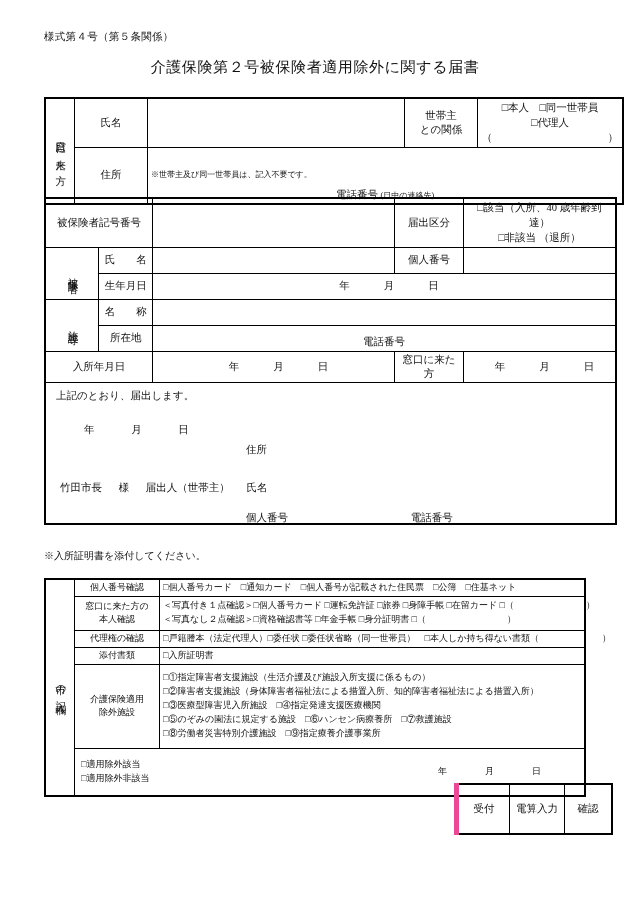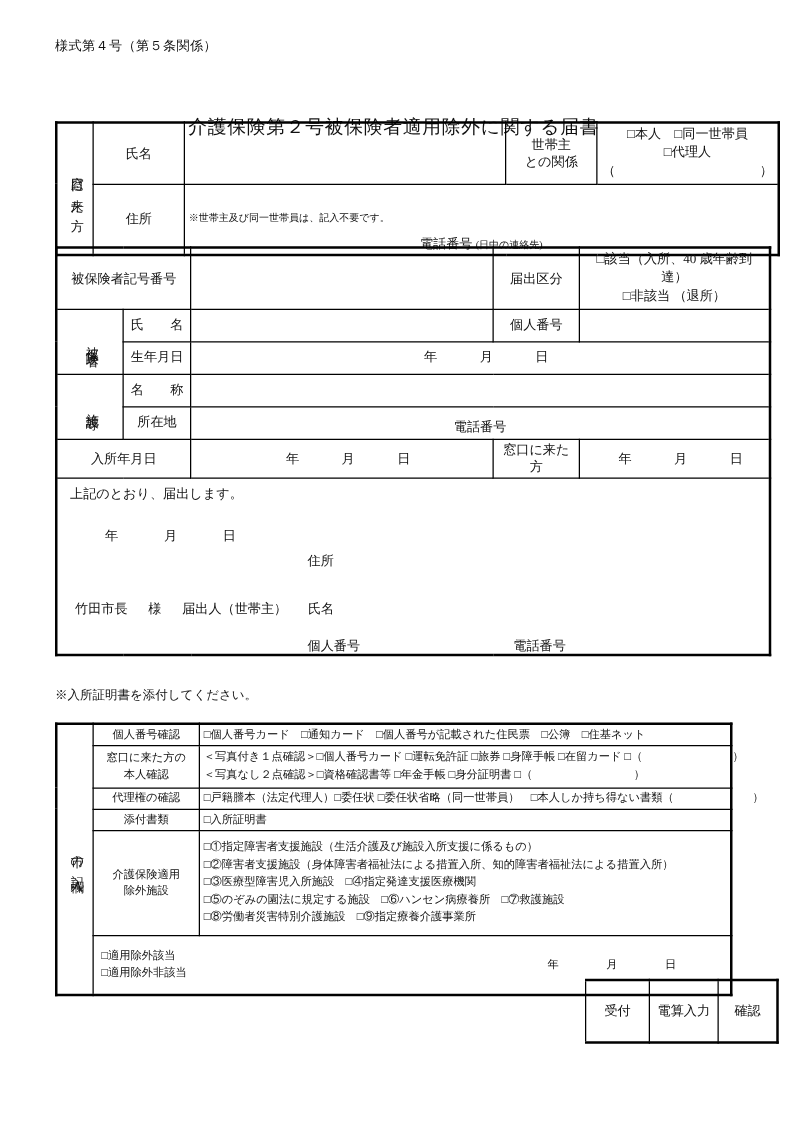--- a/index.html
+++ b/index.html
@@ -8,21 +8,21 @@
     font-family:"Liberation Serif","DejaVu Serif",serif;
     color:#111;
     position:relative;
     overflow:hidden;
   }
   .page{position:relative;width:630px;height:903px;}
 
   
   .form-no{position:absolute;left:44px;top:30px;font-size:10.5px;letter-spacing:.3px;}
   .doc-title{position:absolute;left:0;top:58px;width:630px;text-align:center;
-             font-size:15px;letter-spacing:.6px;margin-top:34px;}
+             font-size:15px;letter-spacing:.6px;}
 
   
   table{border-collapse:collapse;table-layout:fixed;}
   .tbl{position:absolute;border:2px solid #000;}
   .tbl td{border:1px solid #000;font-size:10.5px;padding:1px 3px;vertical-align:middle;}
   .ctr{text-align:center;}
   .lft{text-align:left;}
   .vert{
     writing-mode:vertical-rl;
     text-orientation:upright;
@@ -306,21 +306,21 @@
             </td>
           </tr>
         </tbody>
             </table>
       </td>
 
     </tr>
   </tbody>
     </table>
 
-  <table class="tbl" id="t4" style="left:468px;top:783px;width:132px;border-left:1px solid #ec4899;">
+  <table class="tbl" id="t4" style="left:454px;top:783px;width:132px;border-left:5px solid #ec4899;">
     <tbody>
         <tr>
       <td class="ctr vtop foot-lbl" style="width:44px;height:46px;">
         <div>受付</div>
       </td>
       <td class="ctr vtop foot-lbl" style="width:48px;">
         <div>電算入力</div>
       </td>
       <td class="ctr vtop foot-lbl" style="width:40px;text-align:center;">
         <div>確認</div>

